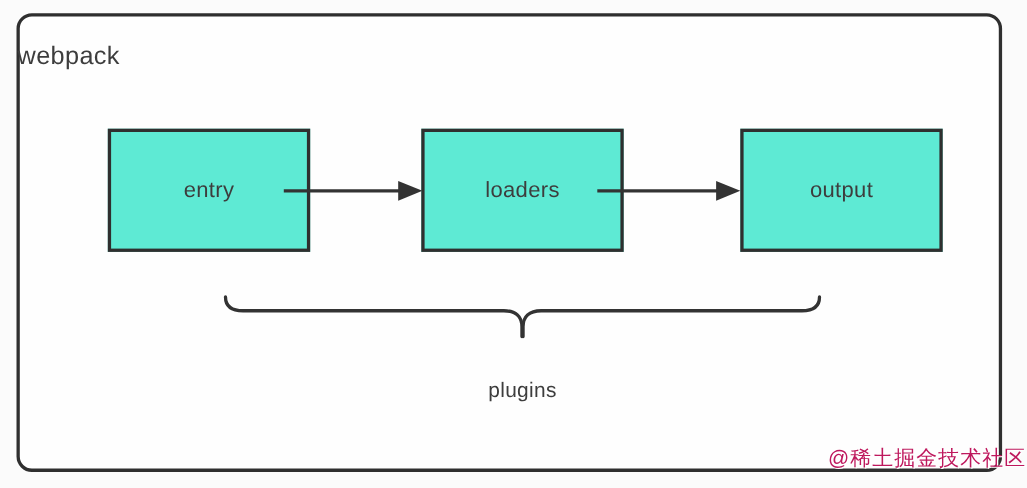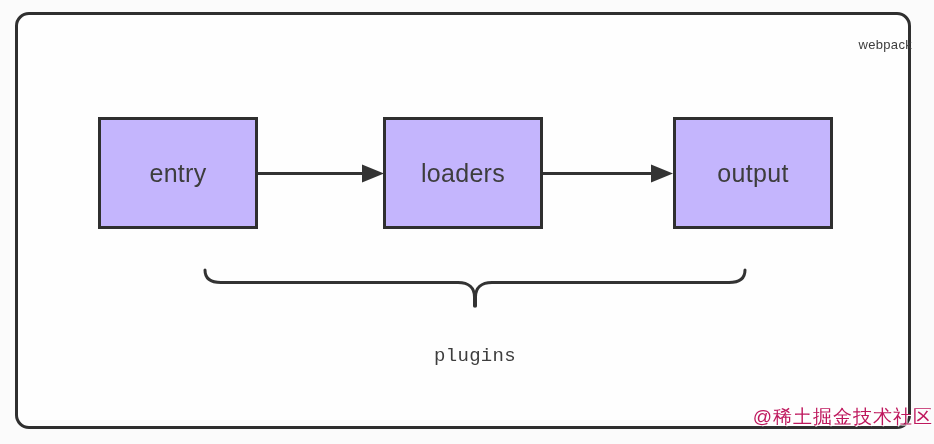--- a/index.html
+++ b/index.html
@@ -24,37 +24,37 @@
     box-sizing: border-box;
     border: 3px solid #2f2f2f;
     border-radius: 14px;
     background: #fefefe;
   }
   .diagram-title {
     position: absolute;
     left: 16px;
     top: 37px;
     width: 896px;
-    text-align: right;
-    font-size: 13px;
+    text-align: left;
+    font-size: 23px;
     color: #3d3d3d;
     letter-spacing: 0.3px;
   }
   .node {
     position: absolute;
     top: 117px;
-    width: 160px;
+    width: 184px;
     height: 112px;
     box-sizing: border-box;
     border: 3px solid #2f2f2f;
-    background: #c4b5fd;
+    background: #5eead4;
     display: flex;
     align-items: center;
     justify-content: center;
-    font-size: 25px;
+    font-size: 20px;
     color: #3d3d3d;
     letter-spacing: 0.3px;
   }
   .node-entry   { left: 98px; }
   .node-loaders { left: 383px; }
   .node-output  { left: 673px; }
   .overlay-svg {
     position: absolute;
     left: 0;
     top: 0;
@@ -64,21 +64,20 @@
   }
   .brace-label {
     position: absolute;
     left: 375px;
     top: 345px;
     width: 200px;
     text-align: center;
     font-size: 19px;
     color: #3d3d3d;
     letter-spacing: 0.3px;
-    font-family: Liberation Mono, monospace;
   }
   .watermark {
     position: absolute;
     right: 1px;
     top: 404px;
     font-size: 19px;
     color: #be185d;
     text-shadow: 1px 1px 0 #ffffff;
     letter-spacing: 1px;
     z-index: 5;

